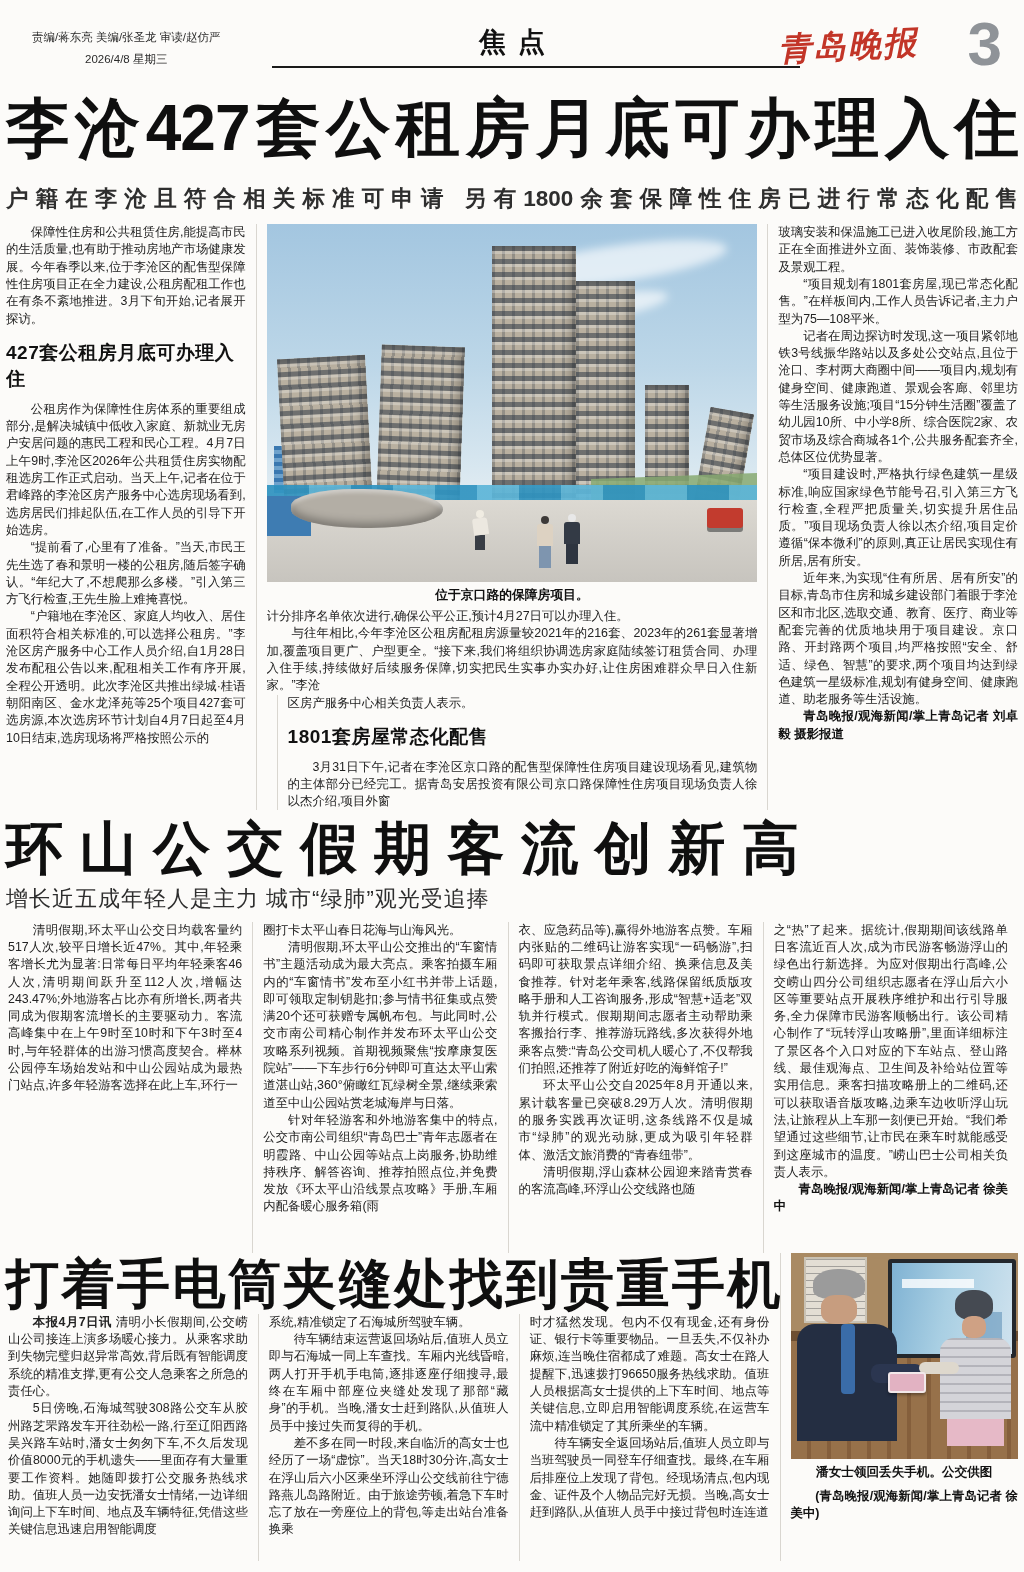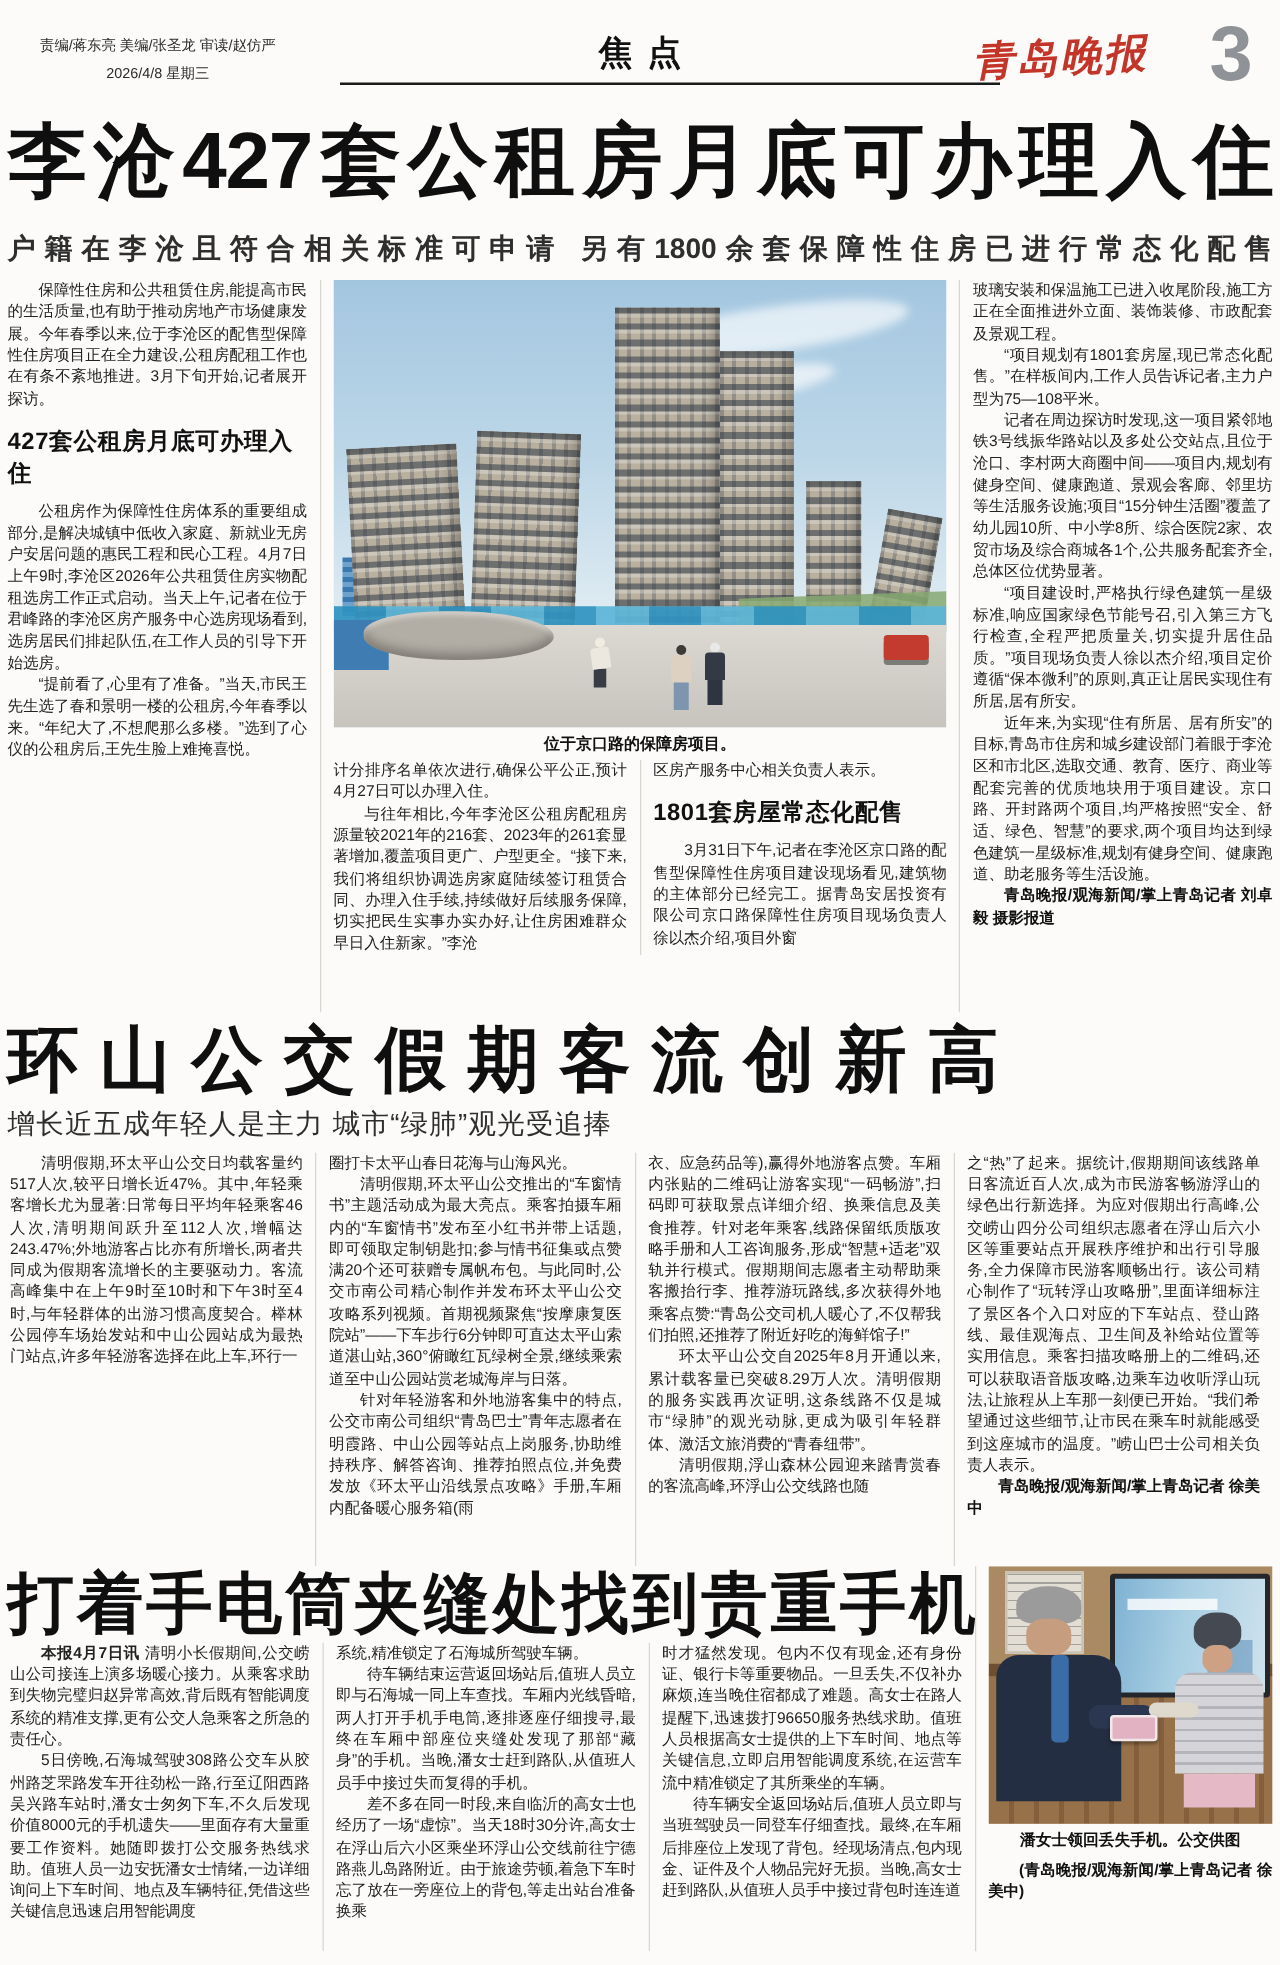--- a/index.html
+++ b/index.html
@@ -28,21 +28,21 @@
   .bodytext p{margin:0;font-size:12.4px;line-height:17.3px;text-align:justify;text-justify:inter-character;text-indent:2em;color:#222;}
   .bodytext p.cont{text-indent:0;}
   .bodytext p.byline{font-weight:bold;color:#111;}
   .bodytext .lead{font-weight:bold;}
   .colhead{font-size:19px;font-weight:bold;color:#111;margin:12px 0 9px 0;letter-spacing:0.5px;}
   
   .a1-body{display:flex;height:586px;overflow:hidden;}
   .a1-c1{width:248px;padding-right:10px;overflow:hidden;}
   .a1-mid{width:508px;padding:0 10px;border-left:1px solid #d9d6d0;border-right:1px solid #d9d6d0;overflow:hidden;}
   .a1-c4{width:248px;padding-left:10px;overflow:hidden;}
-  .midcols{display:flex;margin-top:4px;}
+  .midcols{display:flex;margin-top:4px;flex-direction:column;}
   .midcols .mc{flex:1;overflow:hidden;}
   .midcols .mc+.mc{border-left:1px solid #d9d6d0;padding-left:10px;margin-left:10px;}
   .caption1{font-size:12.8px;font-weight:bold;text-align:center;margin-top:5px;color:#111;}
   .cols4{display:flex;overflow:hidden;}
   .cols4 .col{flex:1;padding:0 10px;overflow:hidden;}
   .cols4 .col:first-child{padding-left:2px;}
   .cols4 .col+.col{border-left:1px solid #d9d6d0;}
   .a2-body{height:331px;}
   .a3-wrap{display:flex;}
   .a3-left{width:782px;}
@@ -113,21 +113,22 @@
 
   <div>
     <div class="h-main a1-headline">李沧427套公租房月底可办理入住</div>
     <div class="a1-subhead">户籍在李沧且符合相关标准可申请 另有1800余套保障性住房已进行常态化配售</div>
 
     <div class="a1-body bodytext">
       <div class="a1-c1">
         <p>保障性住房和公共租赁住房,能提高市民的生活质量,也有助于推动房地产市场健康发展。今年春季以来,位于李沧区的配售型保障性住房项目正在全力建设,公租房配租工作也在有条不紊地推进。3月下旬开始,记者展开探访。</p>
         <div class="colhead">427套公租房月底可办理入住</div>
         <p>公租房作为保障性住房体系的重要组成部分,是解决城镇中低收入家庭、新就业无房户安居问题的惠民工程和民心工程。4月7日上午9时,李沧区2026年公共租赁住房实物配租选房工作正式启动。当天上午,记者在位于君峰路的李沧区房产服务中心选房现场看到,选房居民们排起队伍,在工作人员的引导下开始选房。</p>
-        <p>“提前看了,心里有了准备。”当天,市民王先生选了春和景明一楼的公租房,今年春季以来。“年纪大了,不想爬那么多楼。”选到了心仪的公租房后,王先生脸上难掩喜悦。</p>
+        <p>“提前看了,心里有了准备。”当天,市民王先生选了春和景明一楼的公租房,随后签字确认。“年纪大了,不想爬那么多楼。”引入第三方飞行检查,王先生脸上难掩喜悦。</p>
+        <p>“户籍地在李沧区、家庭人均收入、居住面积符合相关标准的,可以选择公租房。”李沧区房产服务中心工作人员介绍,自1月28日发布配租公告以来,配租相关工作有序开展,全程公开透明。此次李沧区共推出绿城·桂语朝阳南区、金水龙泽苑等25个项目427套可选房源,本次选房环节计划自4月7日起至4月10日结束,选房现场将严格按照公示的</p>
       </div>
 
       <div class="a1-mid">
 
         <div class="photo1">
           <div class="cloud" style="right:6%;top:6%;width:46%;height:10%;transform:rotate(-8deg);"></div>
           <div class="cloud" style="right:18%;top:20%;width:30%;height:7%;transform:rotate(-10deg);"></div>
           <div class="crane"></div>
           <div class="bld" style="left:3%;top:37%;width:18%;height:43%;transform:rotate(-3deg);"></div>
           <div class="bld" style="left:23%;top:34%;width:17%;height:46%;transform:rotate(2deg);"></div>

